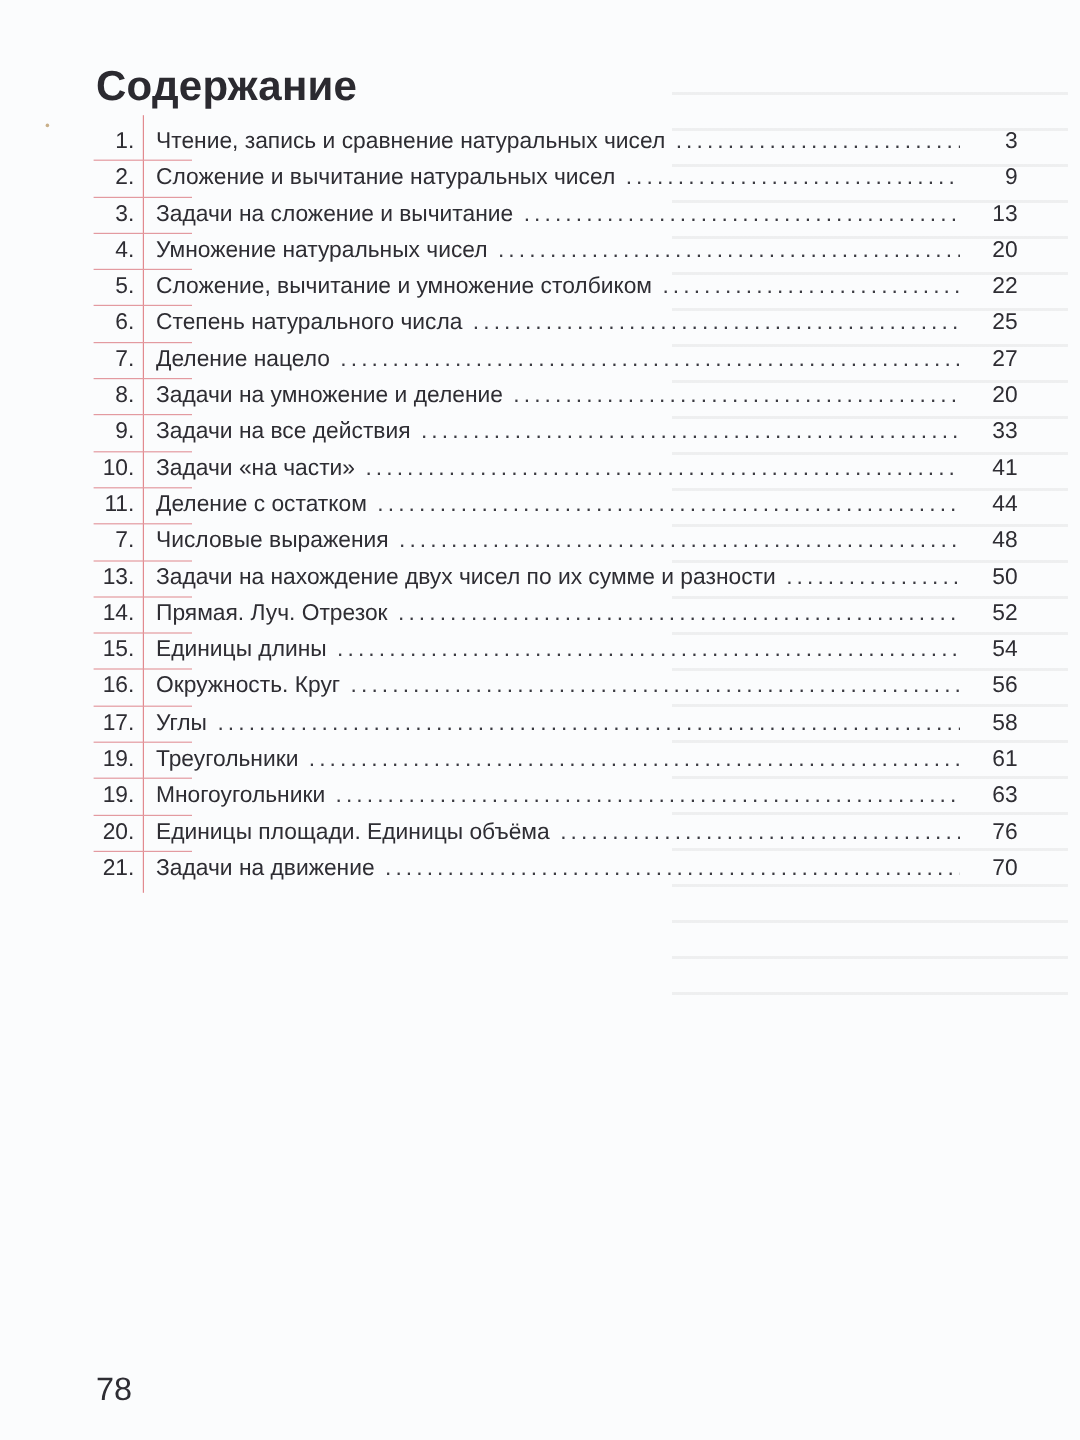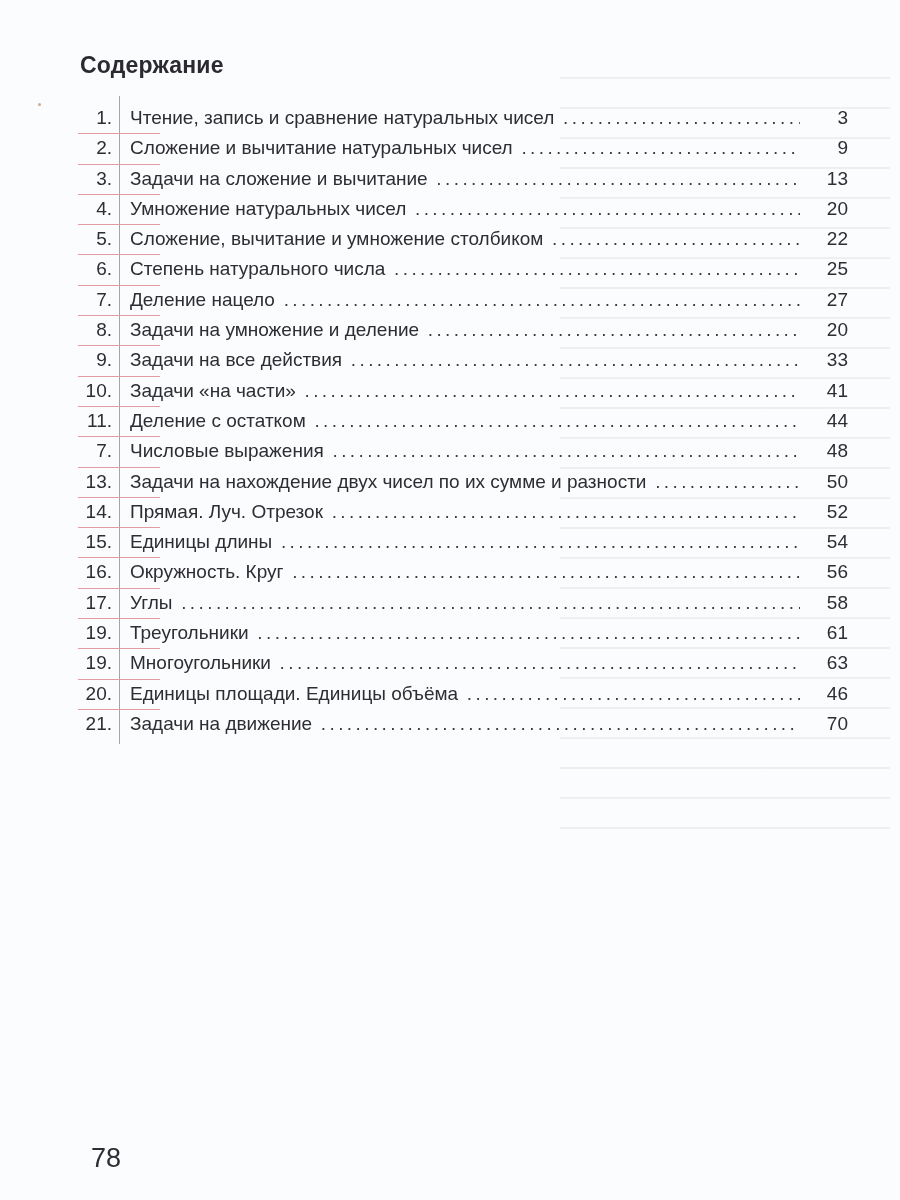--- a/index.html
+++ b/index.html
@@ -27,21 +27,21 @@
       width: 330px; height: 800px;
       opacity: 0.07;
       background:
         repeating-linear-gradient(180deg, transparent 0 22px, #444 22px 24px, transparent 24px 30px);
       pointer-events: none;
     }
     .title {
       position: absolute;
       left: 80px;
       top: 52px;
-      font-size: 23px;
+      font-size: 35px;
       font-weight: bold;
       letter-spacing: 0.2px;
       color: #2b2a30;
     }
     .toc {
       position: absolute;
       left: 0;
       top: 104px;
       width: 900px;
     }
@@ -92,21 +92,21 @@
     .page-num {
       position: absolute;
       right: 52px;
       top: 3px;
       font-size: 19px;
       text-align: right;
       color: #2e2d33;
     }
     .folio {
       position: absolute;
-      left: 91px;
+      left: 80px;
       top: 1143px;
       font-size: 27px;
       color: #2e2d33;
     }
     .speck {
       position: absolute;
       left: 38px; top: 103px;
       width: 3px; height: 3px;
       border-radius: 50%;
       background: #c9b08a;
@@ -234,21 +234,21 @@
       </div>
       <div class="toc-row">
         <span class="num">19.</span>
         <span class="entry"><span>Многоугольники</span><span class="leader"> ........................................................................................................................</span></span>
         <span class="page-num">63</span>
         <div class="hline"></div>
       </div>
       <div class="toc-row">
         <span class="num">20.</span>
         <span class="entry"><span>Единицы площади. Единицы объёма</span><span class="leader"> ........................................................................................................................</span></span>
-        <span class="page-num">46</span>
+        <span class="page-num">76</span>
         <div class="hline"></div>
       </div>
       <div class="toc-row">
         <span class="num">21.</span>
         <span class="entry"><span>Задачи на движение</span><span class="leader"> ........................................................................................................................</span></span>
         <span class="page-num">70</span>
       </div>
     </div>
 
   <div class="folio">78</div>

